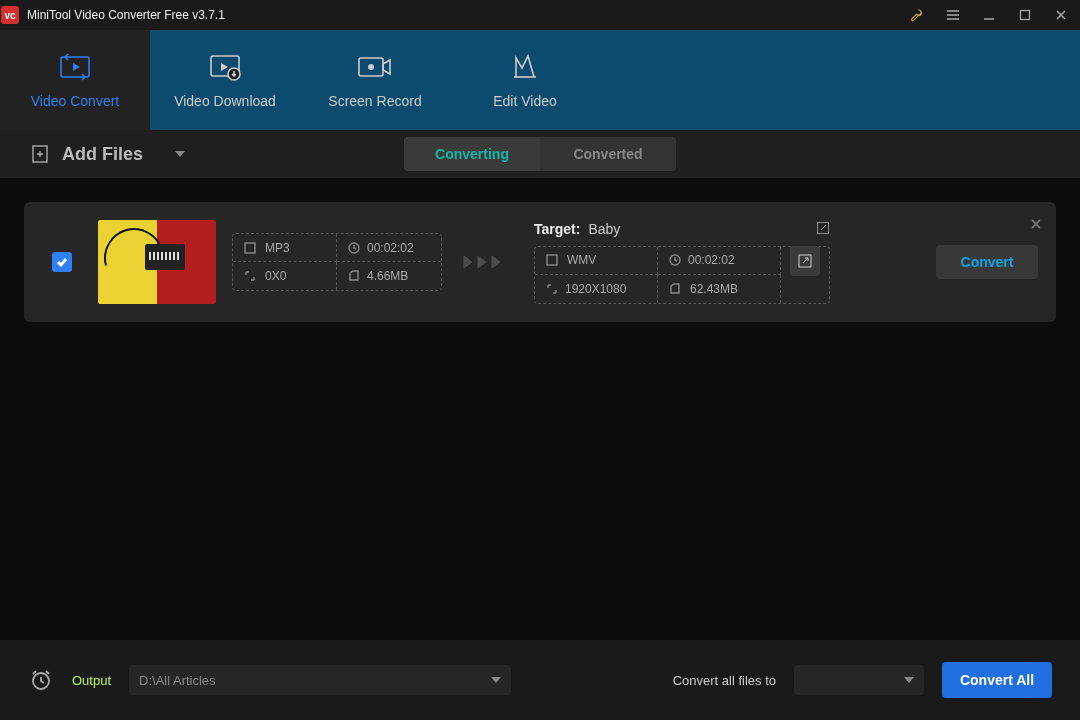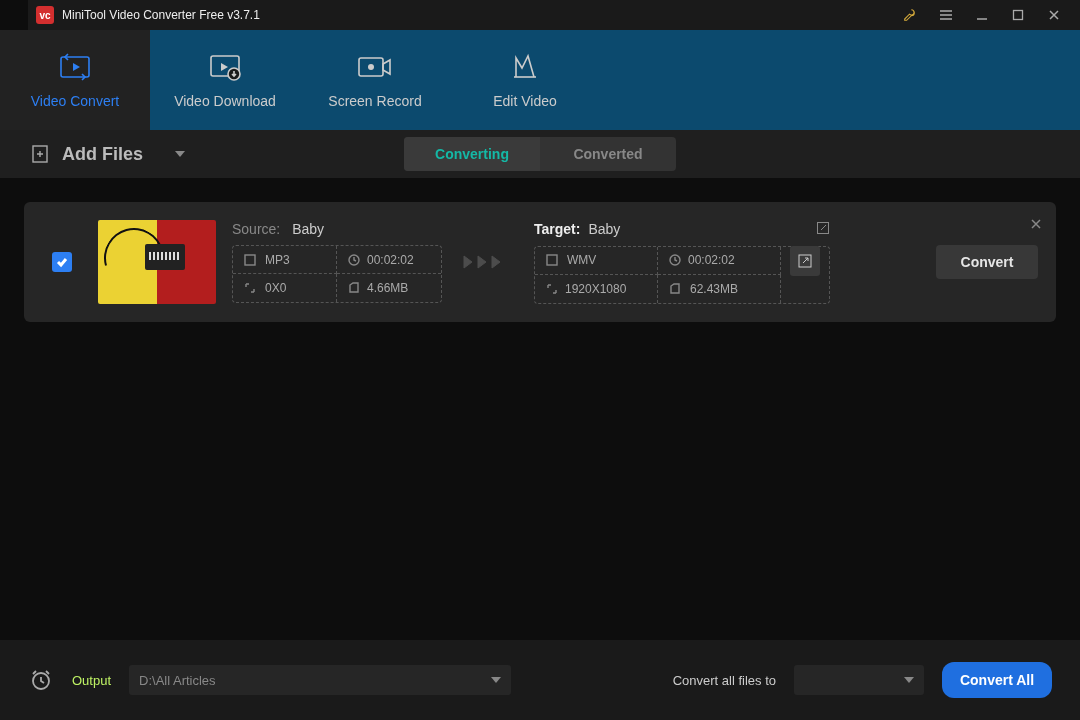--- a/index.html
+++ b/index.html
@@ -1,19 +1,19 @@
 <!DOCTYPE html>
 <html><head>
 <meta charset="utf-8">
 <style>
   * { box-sizing: border-box; margin: 0; padding: 0; font-family: -apple-system, "Segoe UI", Arial, sans-serif; }
   body { width: 1080px; height: 720px; background: #0d0d0d; color: #bbb; overflow: hidden; position: relative; }
 
   
-  .titlebar { height: 30px; background: #1a1a1a; display: flex; align-items: center; padding: 0 8px; margin-left: 28px; }
+  .titlebar { height: 30px; background: #1a1a1a; display: flex; align-items: center; padding: 0 1px; }
   .app-logo { width: 18px; height: 18px; background: #d32f2f; border-radius: 3px; display: flex; align-items: center; justify-content: center; color: #fff; font-size: 10px; font-weight: bold; margin-right: 8px; }
   .title-text { color: #eee; font-size: 12px; flex: 1; }
   .title-ctrl { width: 36px; height: 28px; display: flex; align-items: center; justify-content: center; color: #aaa; cursor: pointer; }
   .key-icon svg { width: 16px; height: 16px; }
 
   
   .nav { height: 100px; background: #0c4a6e; display: flex; align-items: stretch; }
   .nav-tab { width: 150px; display: flex; flex-direction: column; align-items: center; justify-content: center; gap: 10px; cursor: pointer; color: #ccc; font-size: 14px; }
   .nav-tab.active { background: #222; color: #2d7ff3; }
   .nav-tab .nav-icon { height: 32px; display:flex; align-items:center; justify-content:center; }
@@ -49,34 +49,34 @@
   .meta-box.wide .meta-cell.preview { grid-row: 1 / span 2; grid-column: 3; border-right:none; border-bottom:none; display:flex; align-items:center; justify-content:center; width:48px; padding:0; }
   .meta-box.wide .meta-cell.preview .pv { width:30px; height:30px; background:#3a3a3a; border-radius:3px; display:flex; align-items:center; justify-content:center; cursor:pointer; }
   .meta-cell.last-row { border-bottom: none; }
   .mini-icon { width:14px; height:14px; display:inline-flex; align-items:center; justify-content:center; color:#888; }
   .mini-icon svg { stroke:#888; fill:none; stroke-width:1.4; }
   .arrows { width: 60px; display:flex; align-items:center; justify-content:center; gap:0; color:#666; }
   .arrows svg { stroke:#666; fill:#666; }
   .src-col, .tgt-col { display:flex; flex-direction:column; gap:8px; }
   .tgt-head { display:flex; align-items:center; }
   .tgt-head .edit-ic { margin-left: auto; color:#888; cursor:pointer; }
-  .convert-btn { margin-left: auto; width: 102px; height: 34px; background: #383838; color: #e5e5e5; border-radius: 4px; display:flex; align-items:center; justify-content:center; font-size:14px; font-weight:600; cursor:pointer; }
+  .convert-btn { margin-left: auto; width: 102px; height: 34px; background: #383838; color: #0ea5e9; border-radius: 4px; display:flex; align-items:center; justify-content:center; font-size:14px; font-weight:600; cursor:pointer; }
   .card-close { position:absolute; top:14px; right:14px; color:#888; cursor:pointer; }
 
   
   .bottom { position:absolute; bottom:0; left:0; right:0; height:80px; background:#1a1a1a; display:flex; align-items:center; padding:0 28px; gap:18px; }
   .clock-ic { width:26px; height:26px; display:flex; align-items:center; justify-content:center; }
   .clock-ic svg { stroke:#aaa; fill:none; stroke-width:1.8; }
   .out-label { font-size:13px; color:#bef264; }
   .out-select { width: 382px; height:30px; background:#262626; border-radius:3px; display:flex; align-items:center; padding:0 10px; color:#888; font-size:13px; cursor:pointer; }
   .out-select .caret { margin-left:auto; }
   .spacer { flex:1; }
   .cfat-label { font-size:13px; color:#ccc; }
   .cfat-select { width:130px; height:30px; background:#262626; border-radius:3px; display:flex; align-items:center; justify-content:flex-end; padding:0 10px; cursor:pointer; }
-  .convert-all { width: 110px; height: 36px; background:#1f6fe0; color:#fff; border-radius:12px; display:flex; align-items:center; justify-content:center; font-size:14px; font-weight:600; cursor:pointer; }
+  .convert-all { width: 110px; height: 36px; background:#1f6fe0; color:#fff; border-radius:4px; display:flex; align-items:center; justify-content:center; font-size:14px; font-weight:600; cursor:pointer; }
 
   .caret-down { width:0; height:0; border-left:5px solid transparent; border-right:5px solid transparent; border-top:6px solid #888; display:inline-block; }
 </style>
 </head>
 <body>
 
 <div class="titlebar">
   <div class="app-logo">vc</div>
   <div class="title-text">MiniTool Video Converter Free v3.7.1</div>
   <div class="title-ctrl key-icon">
@@ -172,24 +172,20 @@
         </svg>
     </div>
     <div class="thumb">
       <div class="left"></div>
         <div class="right"></div>
         <div class="wire"></div>
         <div class="tape"></div>
     </div>
 
     <div class="src-col">
-      <div class="st-title">
-        <span>Source:</span>
-        <span class="val">Baby</span>
-      </div>
       <div class="meta-box">
         <div class="meta-cell">
             <span class="mini-icon">
               <svg width="12" height="12" viewBox="0 0 12 12">
                 <rect x="1" y="1" width="10" height="10"></rect>
               </svg>
             </span>
             <span>MP3</span>
           </div>
         <div class="meta-cell">

